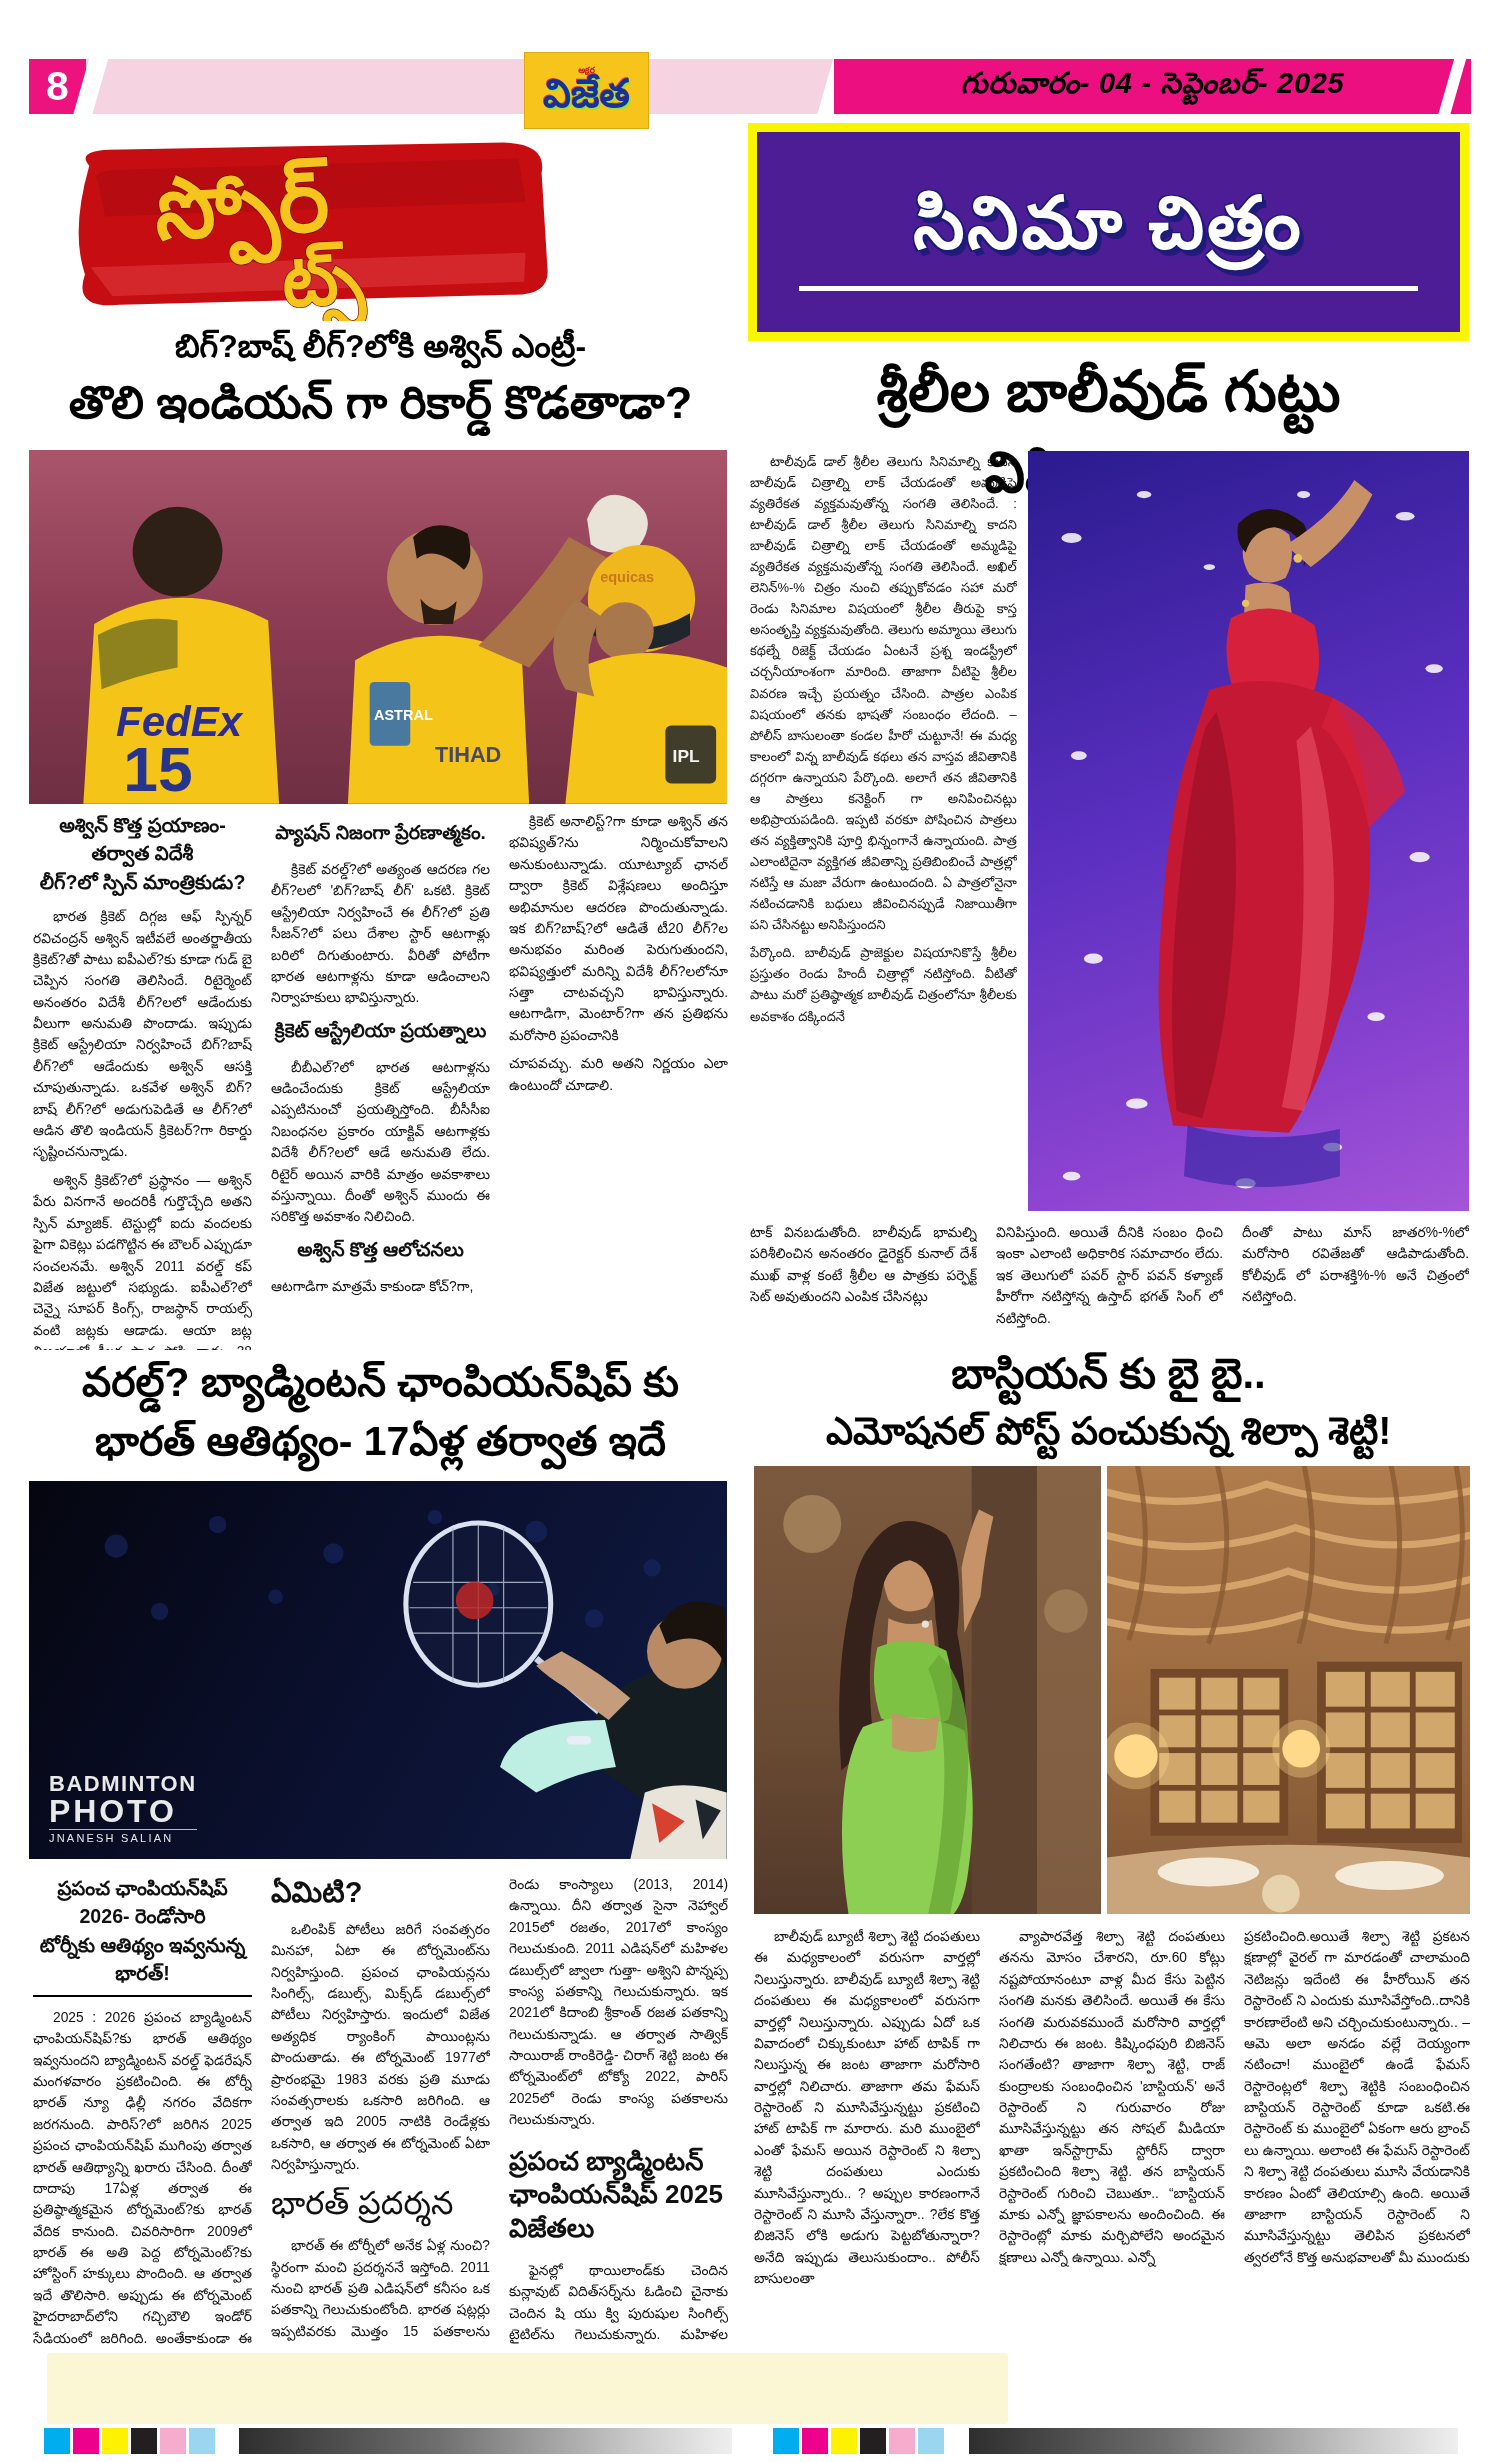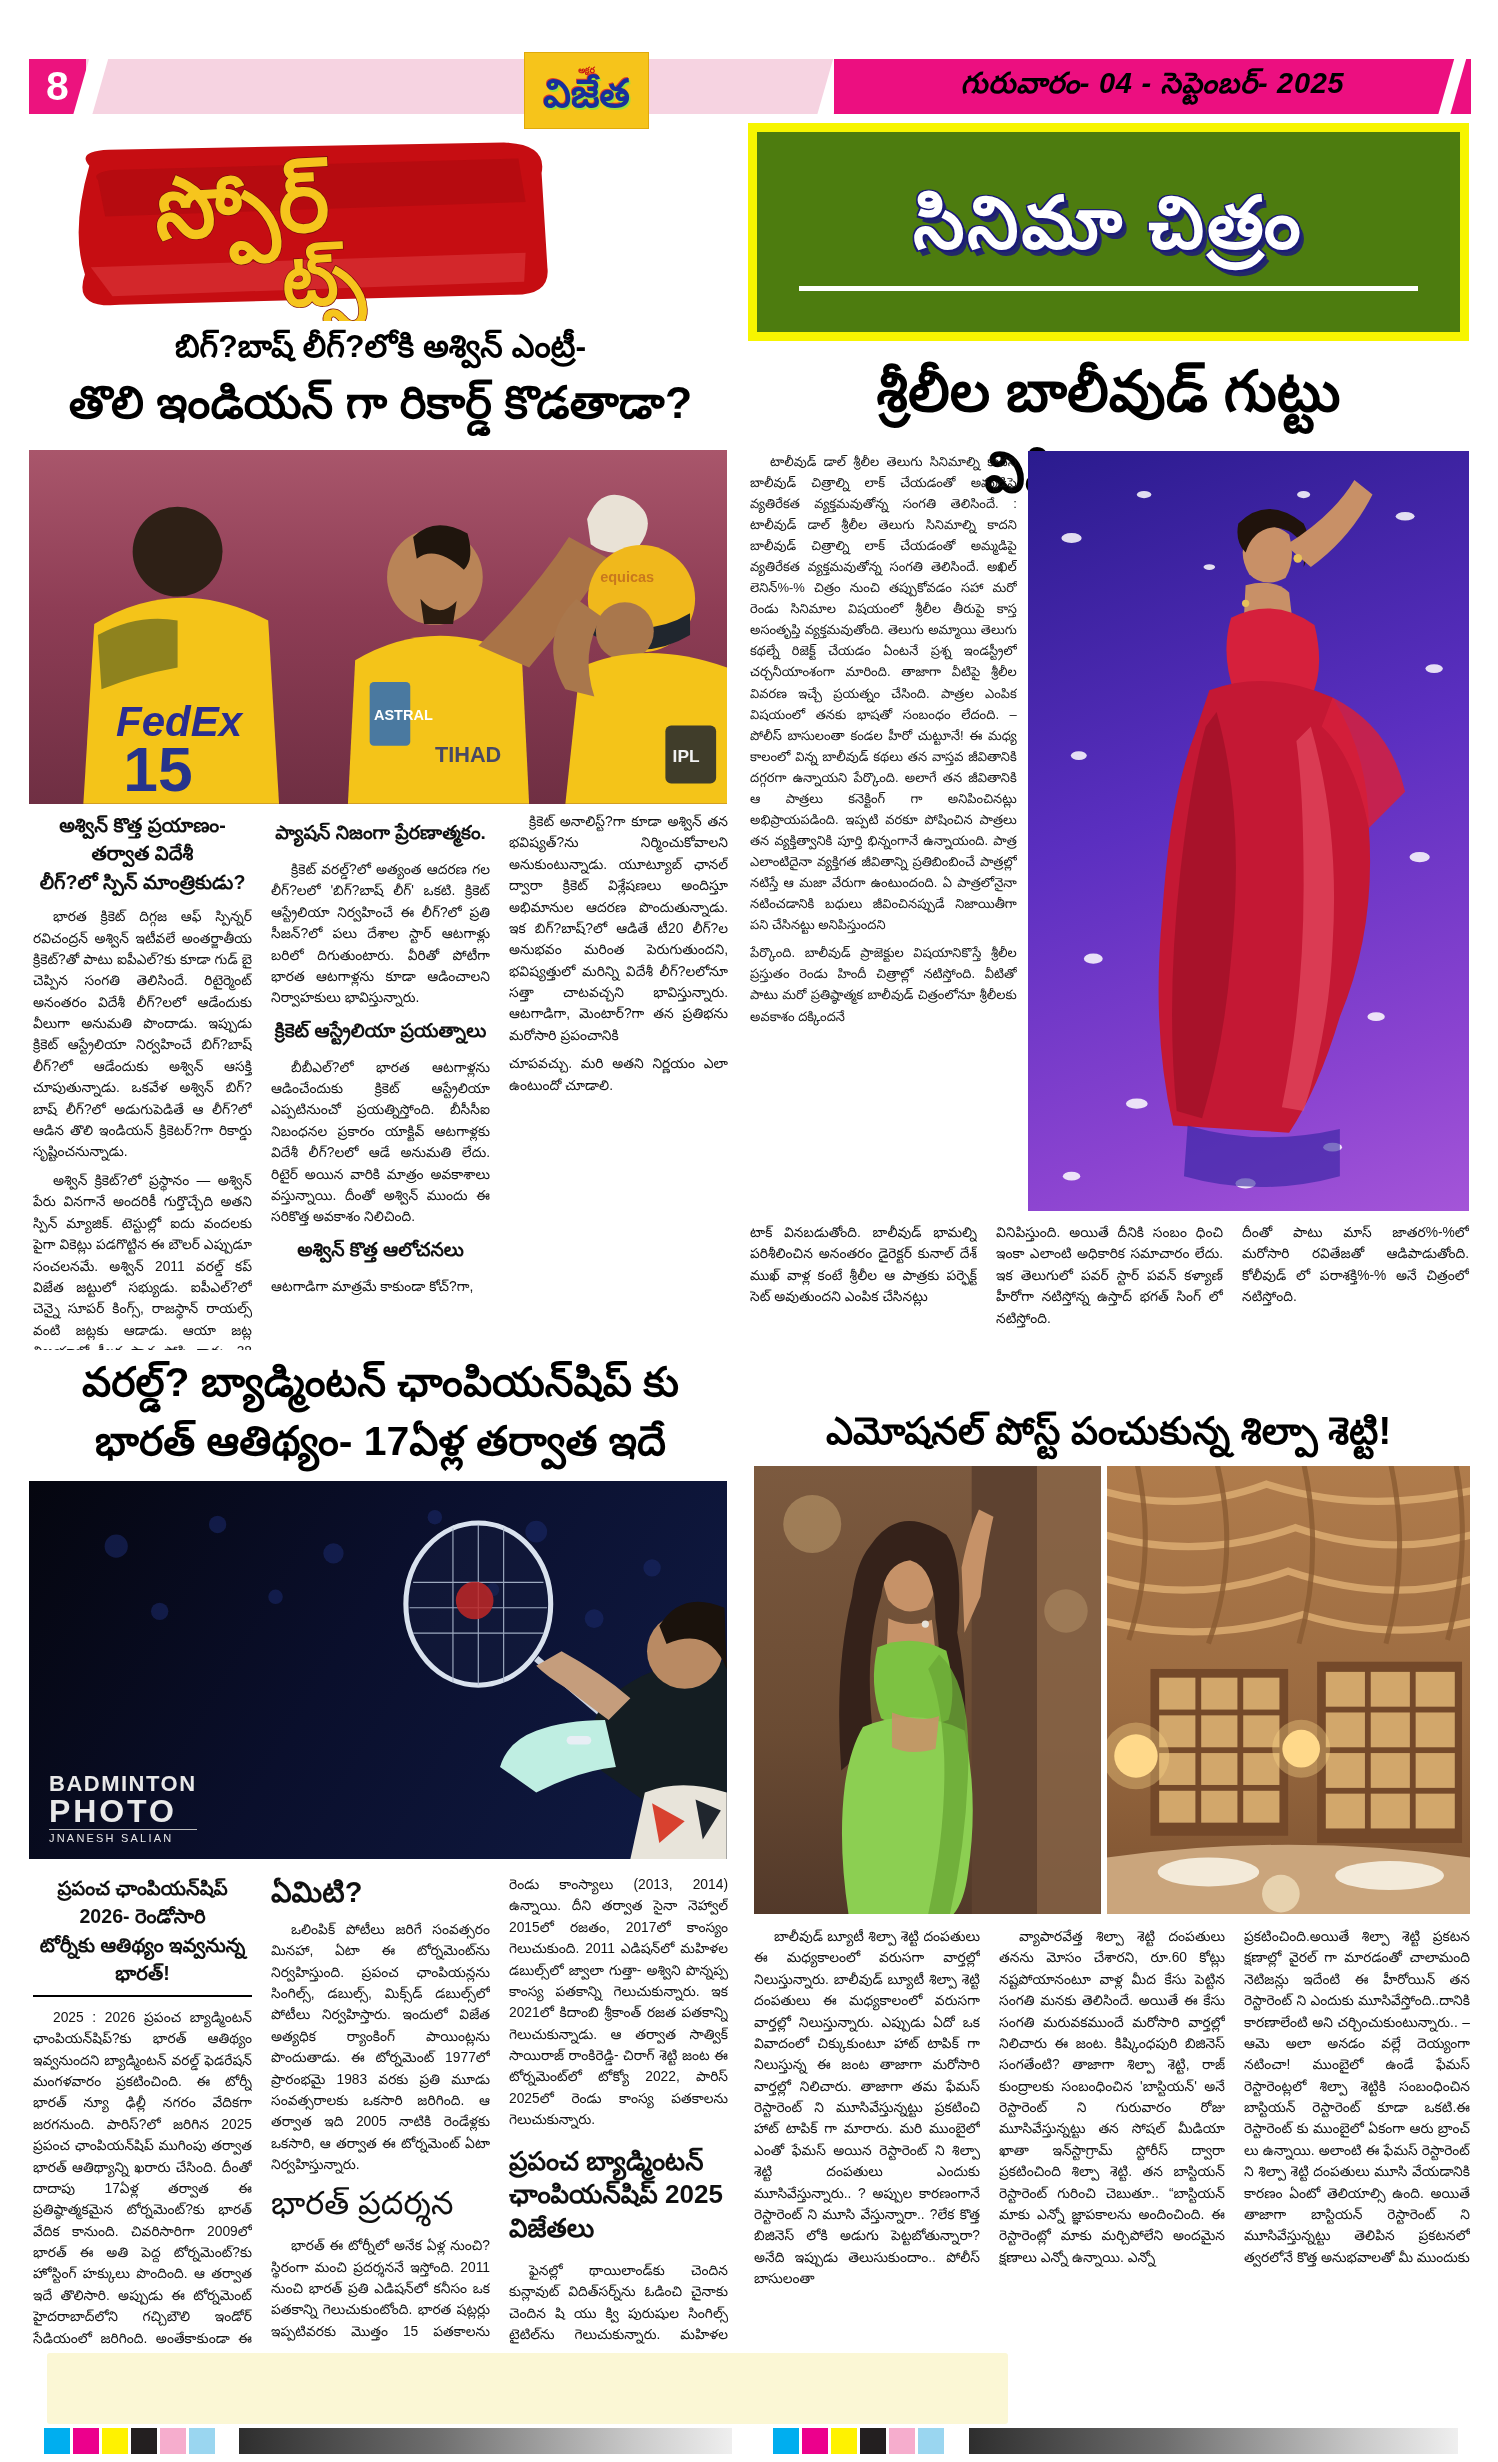--- a/index.html
+++ b/index.html
@@ -58,21 +58,21 @@
   .ashwin-cols{left:33px;top:811px;width:695px;height:539px;}
   .badm-cols{left:33px;top:1874px;width:695px;height:470px;}
   .sree-region{left:750px;top:451px;width:719px;height:761px;display:flex;gap:11.6px;}
   .sree-textcol{width:267px;overflow:hidden;}
   .sree-textcol .body-txt{font-size:13px;line-height:1.62;}
   .sree-mid{left:750px;top:1222px;width:719px;height:126px;}
   .shilpa-photos{left:754px;top:1466px;width:716px;height:448px;display:flex;gap:5.8px;}
   .shilpa-cols{left:754px;top:1926px;width:716px;height:497px;}
   
   .cine-banner{left:748px;top:123px;width:721px;height:218px;background:#f7f500;padding:0;}
-  .cine-inner{position:absolute;left:8.7px;top:8.7px;right:8.7px;bottom:8.7px;background:#4d7c0f;
+  .cine-inner{position:absolute;left:8.7px;top:8.7px;right:8.7px;bottom:8.7px;background:#4c1d95;
               display:flex;align-items:center;justify-content:center;}
   .cine-banner-text{color:#fff;font-size:73px;font-weight:900;letter-spacing:2.9px;
      text-shadow:2.2px 2.2px 0 #1b1b78,-1.5px -1.5px 0 #1b1b78,1.5px -1.5px 0 #1b1b78,-1.5px 1.5px 0 #1b1b78,4.4px 5.8px 0 rgba(27,27,120,.85);}
   .cine-rule{position:absolute;left:6%;bottom:41px;width:88%;height:5px;background:#fff;}
   
   .hl-box{left:47px;top:2353px;width:961px;height:71px;background:#fbf7d5;border-radius:2.9px;}
   .regmarks{left:0;top:2428px;width:1499px;height:29px;}
   .sw{position:absolute;top:0;width:26px;height:26px;}
   .graybar{position:absolute;top:0;height:26px;background:linear-gradient(90deg,#2e2e2e 0%,#6e6e6e 40%,#c9c9c9 80%,#efefef 100%);}
 </style>
@@ -294,20 +294,21 @@
       <p class="body-txt">టాక్ వినబడుతోంది. బాలీవుడ్ భామల్ని పరిశీలించిన అనంతరం డైరెక్టర్ కునాల్ దేశ్ ముఖ్ వాళ్ల కంటే శ్రీలీల ఆ పాత్రకు పర్ఫెక్ట్ సెట్ అవుతుందని ఎంపిక చేసినట్లు</p>
     </div>
     <div class="col">
       <p class="body-txt">వినిపిస్తుంది. అయితే దీనికి సంబం ధించి ఇంకా ఎలాంటి అధికారిక సమాచారం లేదు. ఇక తెలుగులో పవర్ స్టార్ పవన్ కళ్యాణ్ హీరోగా నటిస్తోన్న ఉస్తాద్ భగత్ సింగ్ లో నటిస్తోంది.</p>
     </div>
     <div class="col">
       <p class="body-txt">దీంతో పాటు మాస్ జాతర%-%లో మరోసారి రవితేజతో ఆడిపాడుతోంది. కోలీవుడ్ లో పరాశక్తి%-% అనే చిత్రంలో నటిస్తోంది.</p>
     </div>
   </div>
 
+  <div class="abs bast-h1 telugu-center">బాస్టియన్ కు బై బై..</div>
   <div class="abs bast-h2 telugu-center">ఎమోషనల్ పోస్ట్ పంచుకున్న శిల్పా శెట్టి!</div>
 
   <div class="abs shilpa-photos">
     <div class="photo shilpa-photo">
       <svg width="347" height="448" viewBox="0 0 478 618">
         <rect x="300" y="0" width="90" height="618" fill="#5e4230"></rect>
         <rect x="390" y="0" width="88" height="618" fill="#8a6547" opacity="0.8"></rect>
         <circle cx="80" cy="80" r="40" fill="#e8c68a" opacity="0.35"></circle>
         <circle cx="430" cy="200" r="30" fill="#e8c68a" opacity="0.25"></circle>
 

